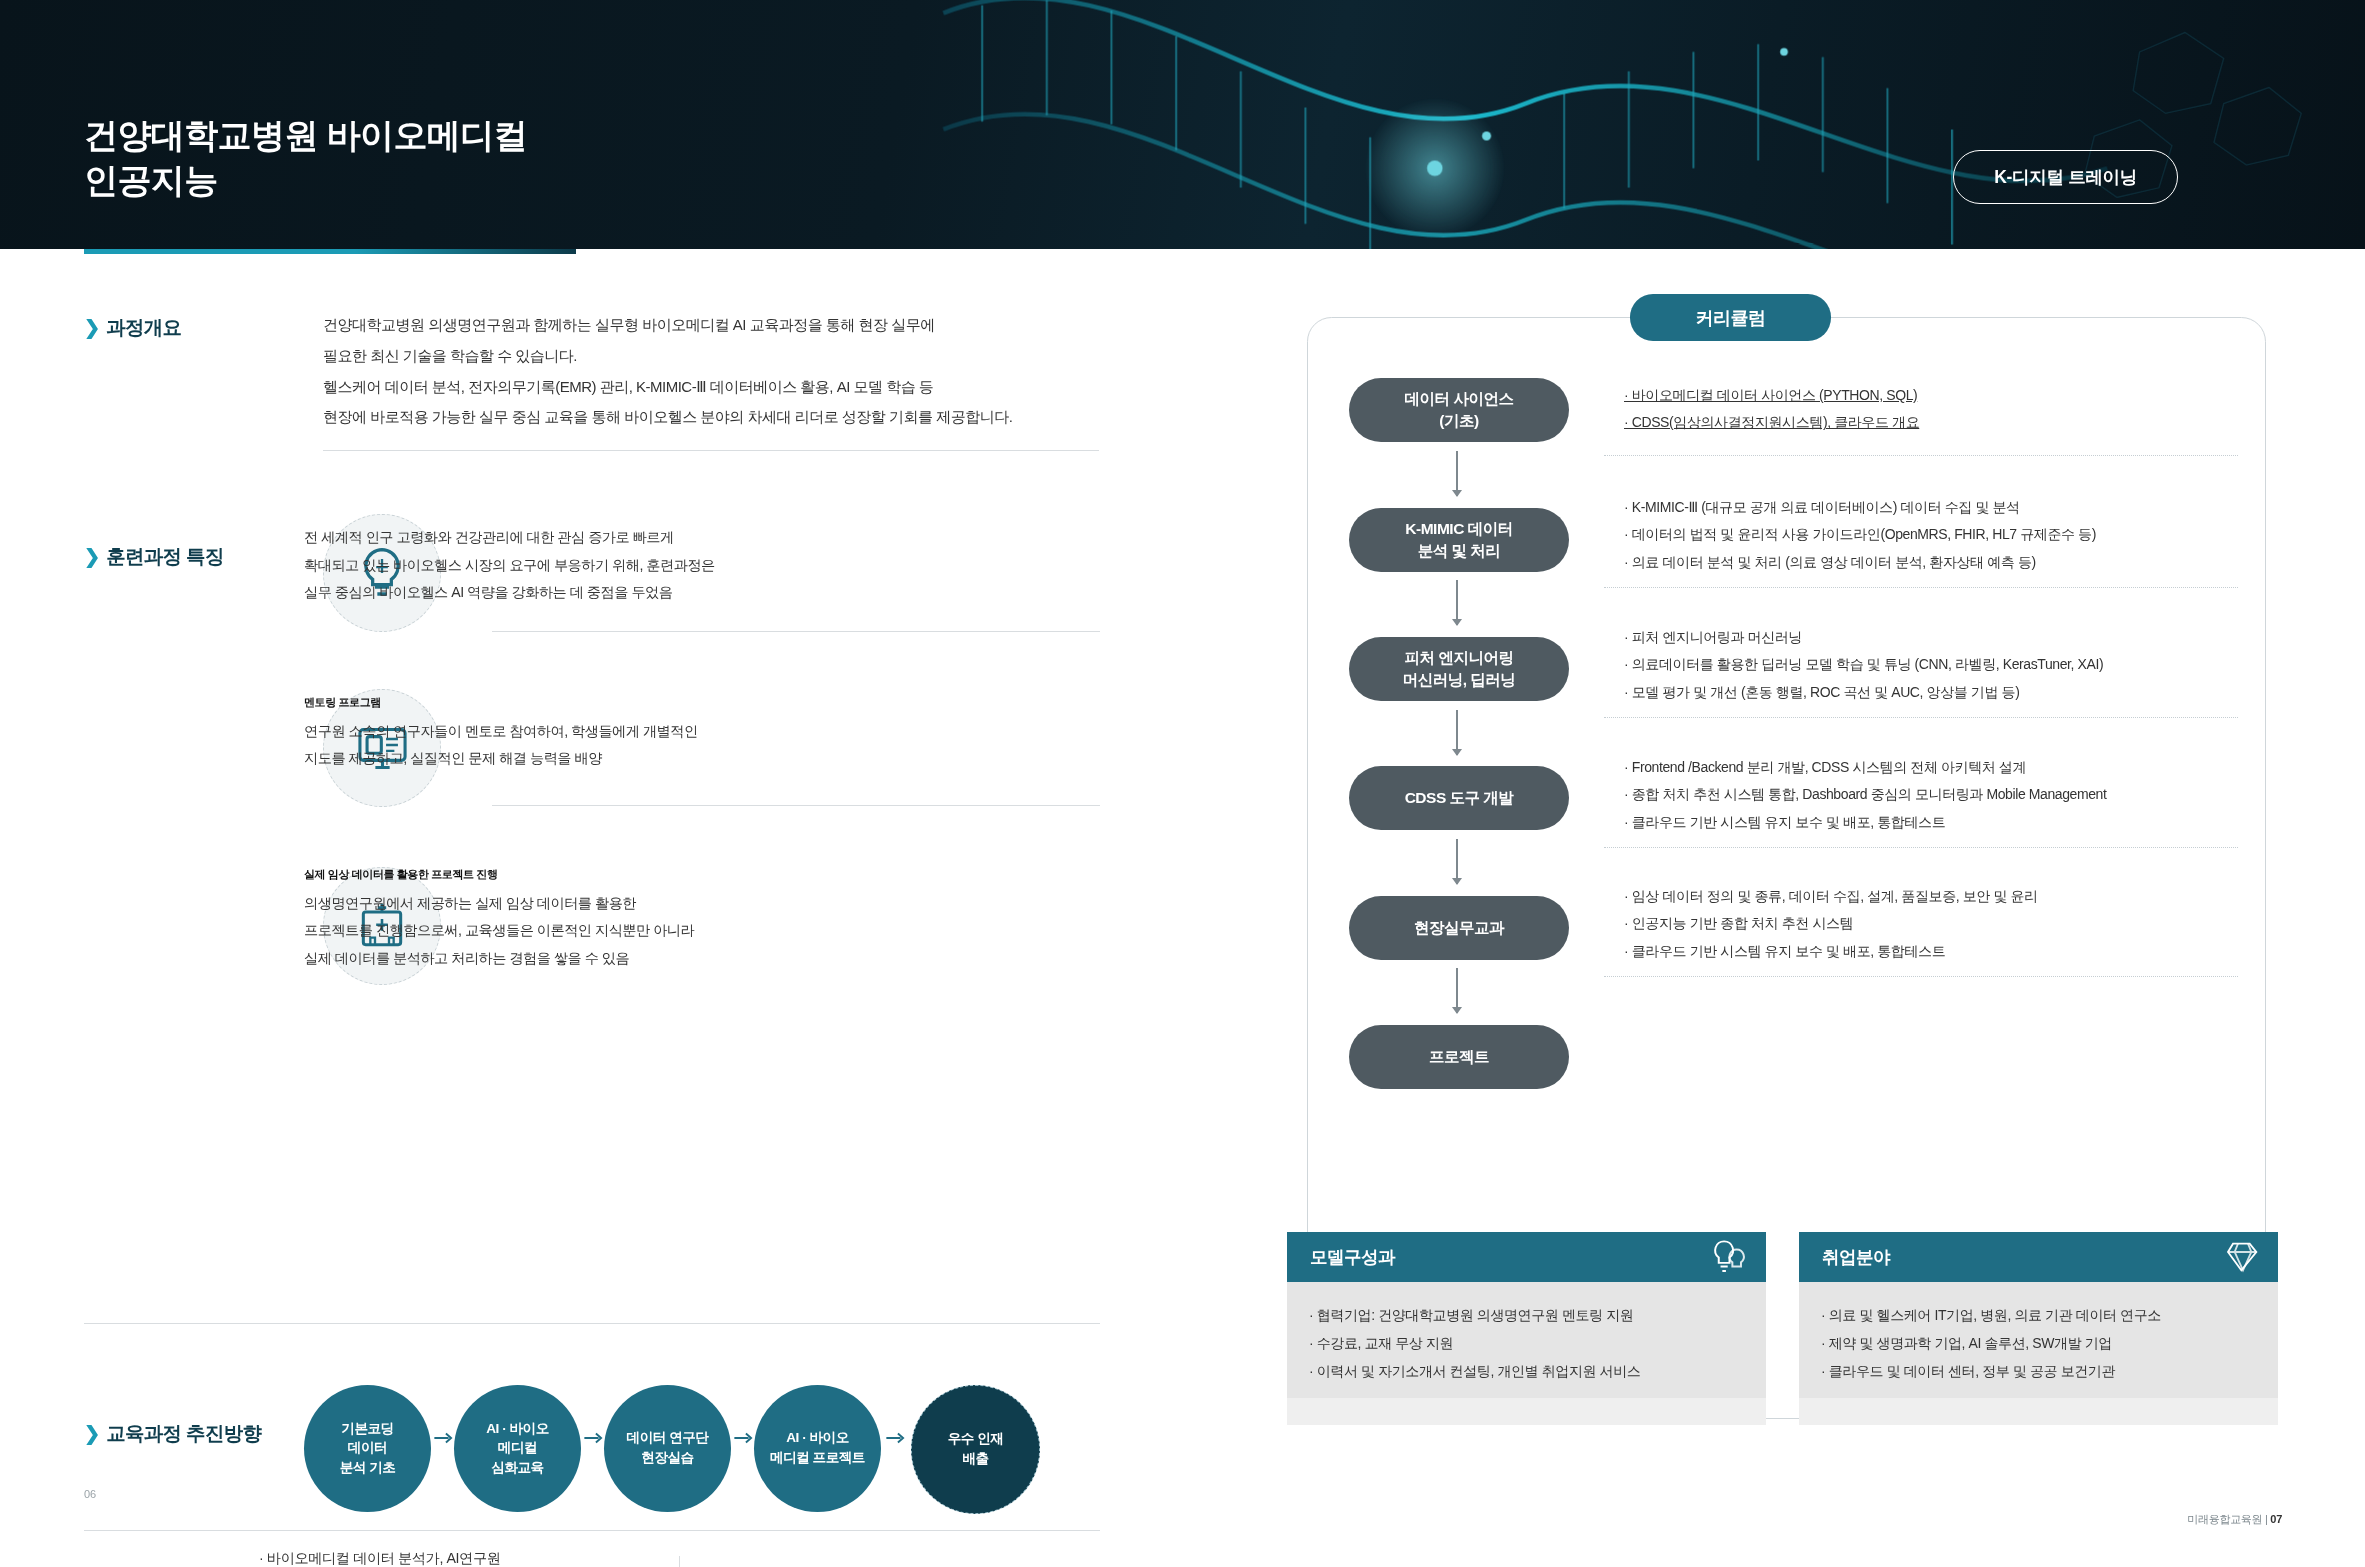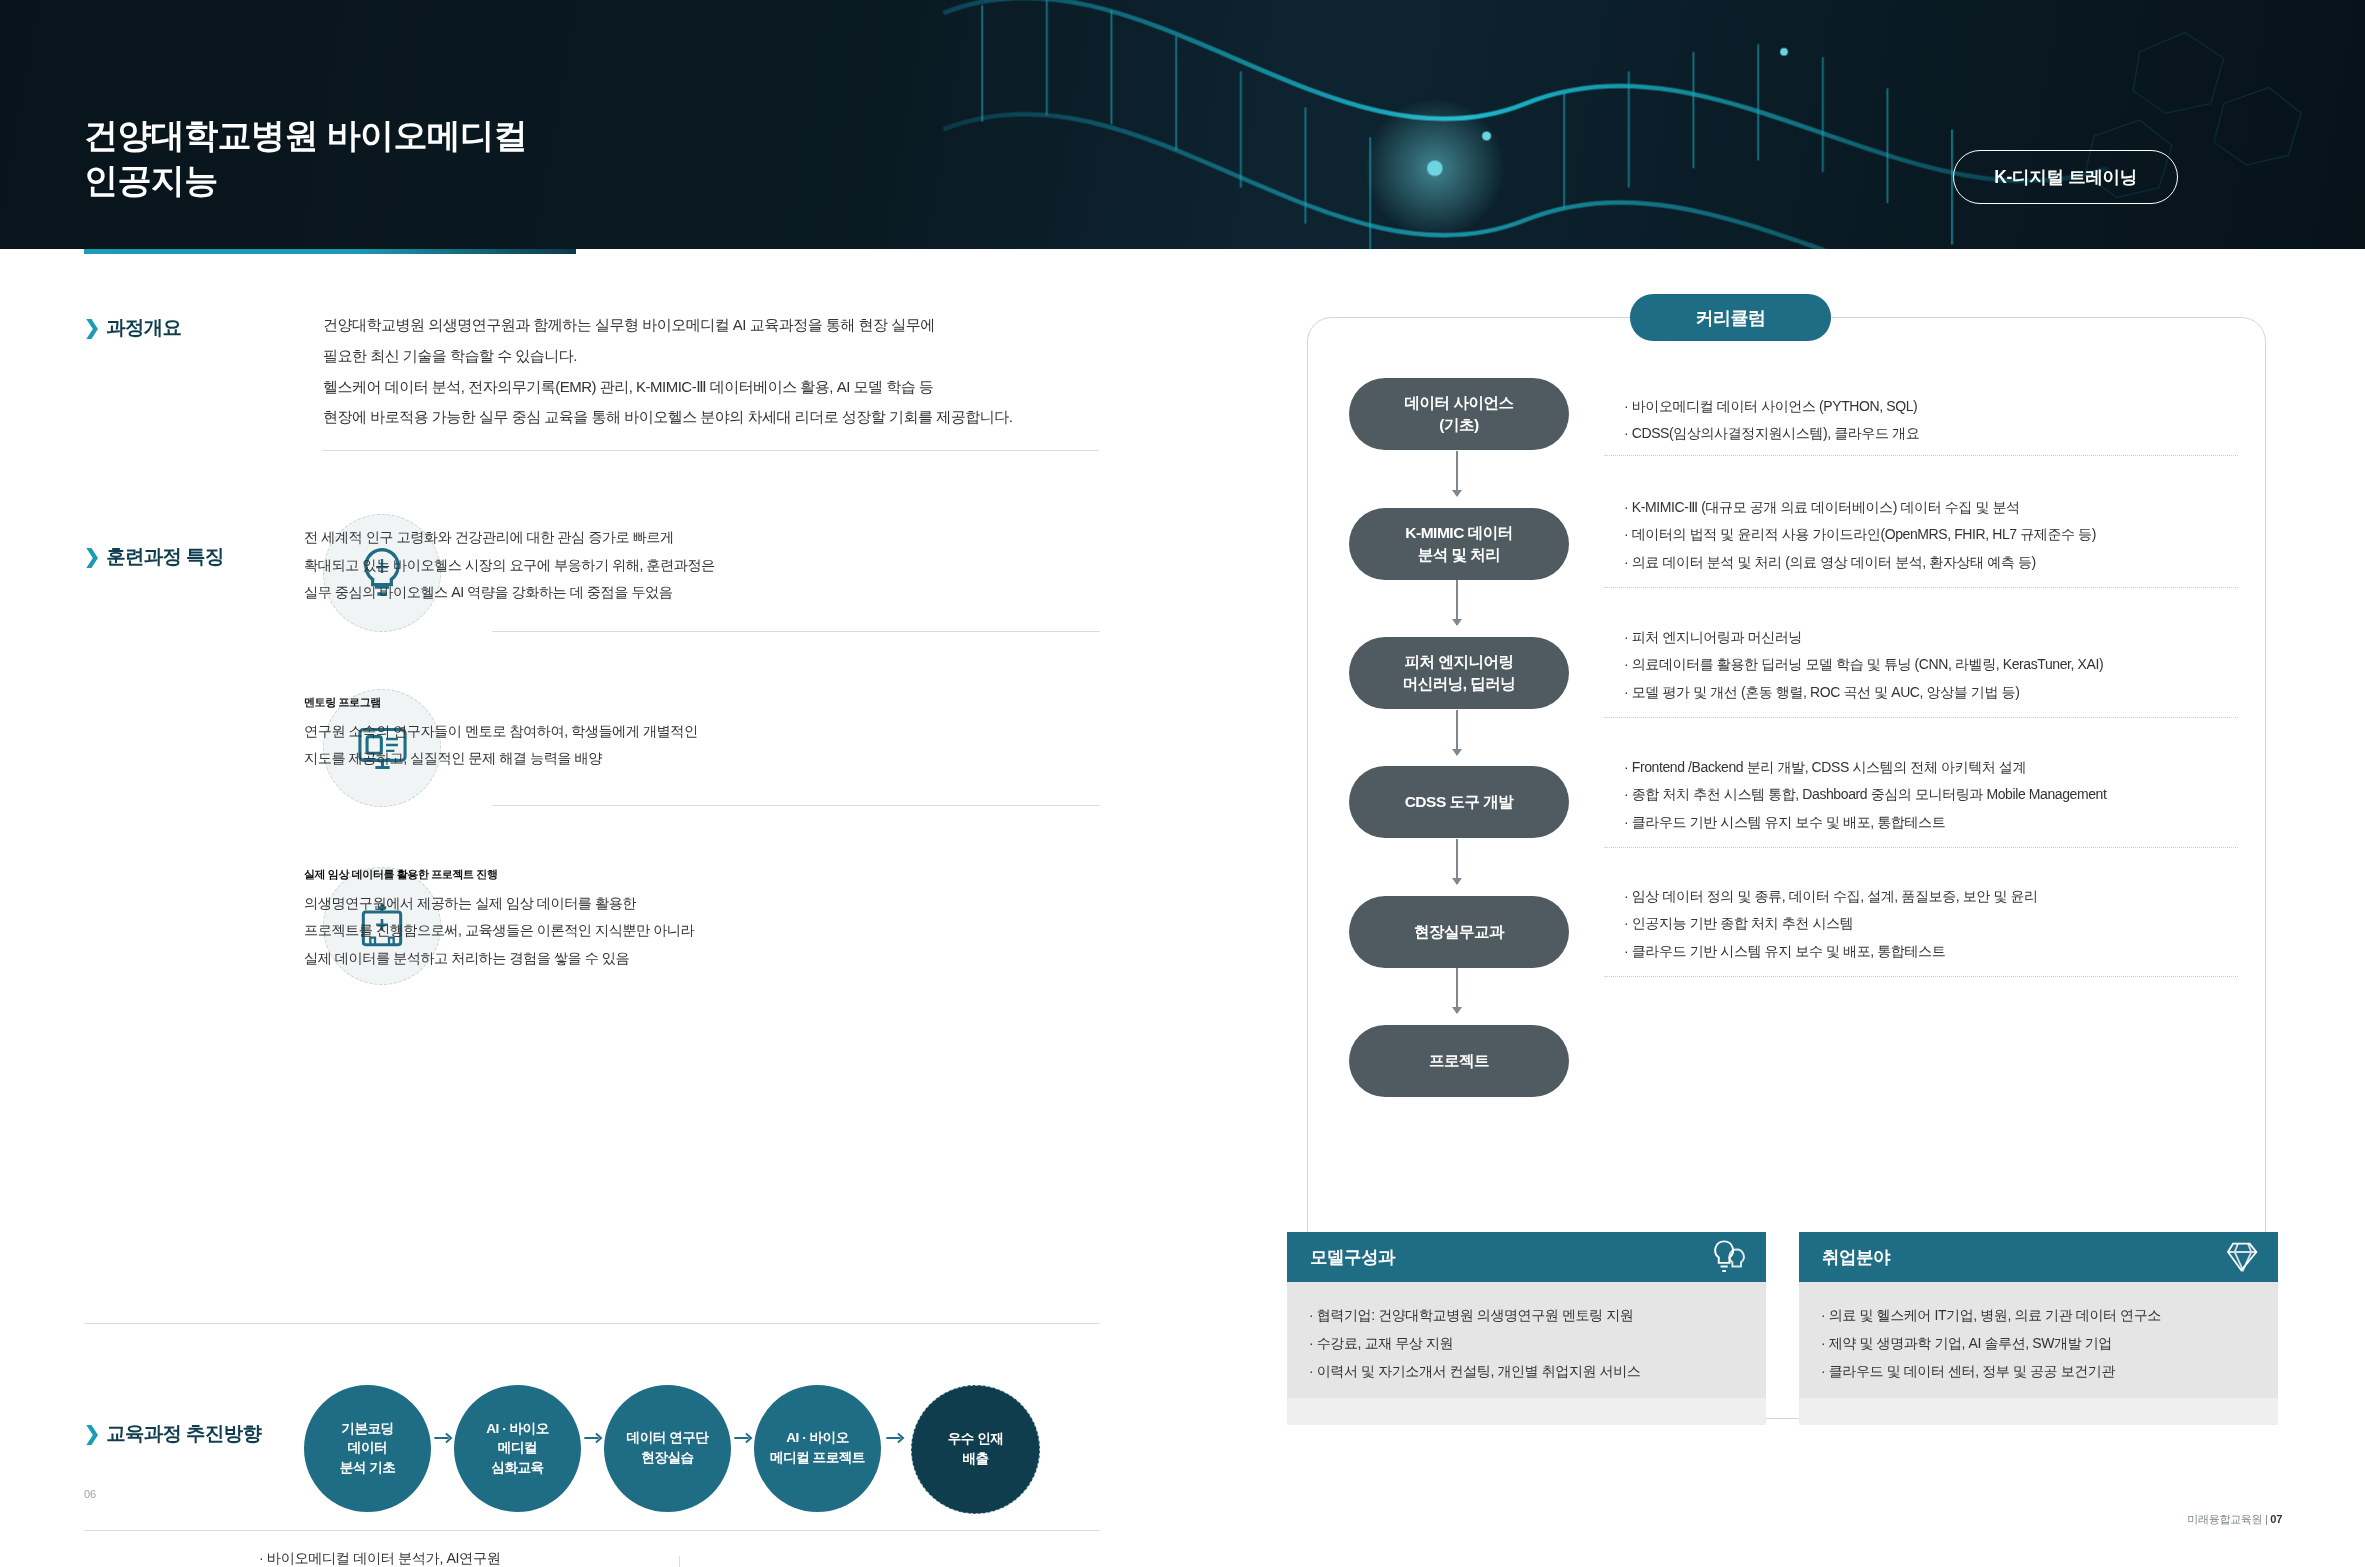--- a/index.html
+++ b/index.html
@@ -94,21 +94,21 @@
     position:absolute;left:123px;top:68px;width:957px;height:1100px;
     border:1.3px solid #cfd6da;border-radius:24.6px;background:#fff;
   }
   .curri-tab{
     position:absolute;left:446px;top:45px;width:201px;height:47px;border-radius:23px;
     background:#1f6d84;color:#fff;font-size:18px;font-weight:bold;
     display:flex;align-items:center;justify-content:center;letter-spacing:-0.5px;
   }
 
   .cnode{
-    position:absolute;left:165px;width:220px;height:72px;border-radius:36px;
+    position:absolute;left:165px;width:220px;height:64px;border-radius:36px;
     background:#4f5a61;color:#fff;display:flex;align-items:center;justify-content:center;
     text-align:center;font-size:15.5px;font-weight:bold;line-height:1.4;letter-spacing:-0.5px;
     white-space:pre-line;
   }
   .cdesc{
     position:absolute;left:440px;width:615px;
     font-size:14px;line-height:1.95;color:#333;letter-spacing:-0.4px;white-space:pre-line;
   }
   .cdot{position:absolute;left:420px;width:634px;border-top:1.3px dotted #c6ced3;}
   .varrow{position:absolute;left:272px;width:1.9px;background:#7e888e;}
@@ -296,21 +296,21 @@
 
   </div>
 
   <div class="right">
 
     <div class="curri-box"></div>
     <div class="curri-tab">커리큘럼</div>
 
     <div class="cnode" style="top:129px;">데이터 사이언스
 (기초)</div>
-    <div class="cdesc" style="top:144px;">· 바이오메디컬 데이터 사이언스 (PYTHON, SQL)
+    <div class="cdesc" style="top:133px;text-decoration:underline;">· 바이오메디컬 데이터 사이언스 (PYTHON, SQL)
 · CDSS(임상의사결정지원시스템), 클라우드 개요</div>
     <div class="cdot" style="top:206px;"></div>
     <div class="varrow" style="top:202px;height:45px;"></div>
 
     <div class="cnode" style="top:259px;">K-MIMIC 데이터
 분석 및 처리</div>
     <div class="cdesc" style="top:245px;">· K-MIMIC-Ⅲ (대규모 공개 의료 데이터베이스) 데이터 수집 및 분석
 · 데이터의 법적 및 윤리적 사용 가이드라인(OpenMRS, FHIR, HL7 규제준수 등)
 · 의료 데이터 분석 및 처리 (의료 영상 데이터 분석, 환자상태 예측 등)</div>
     <div class="cdot" style="top:338px;"></div>

